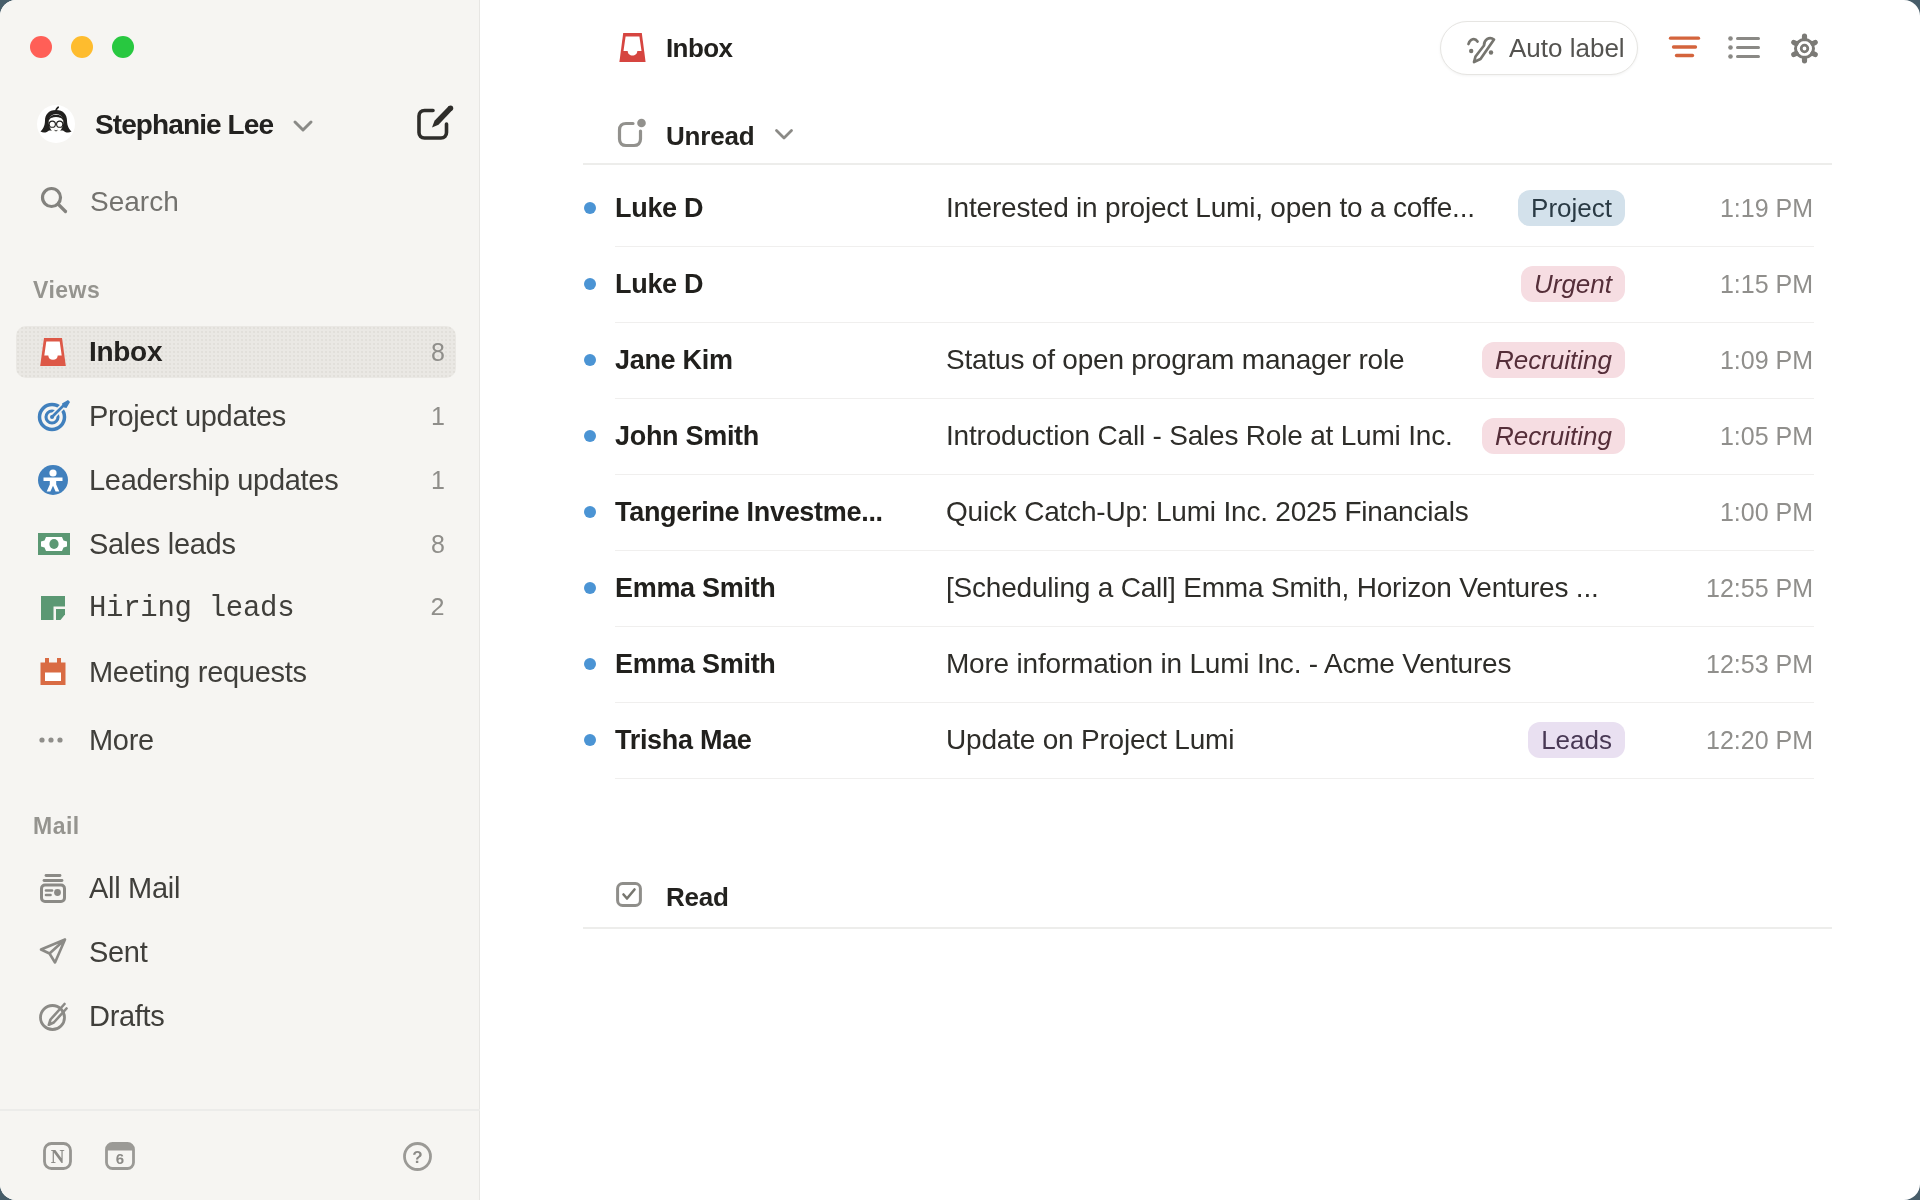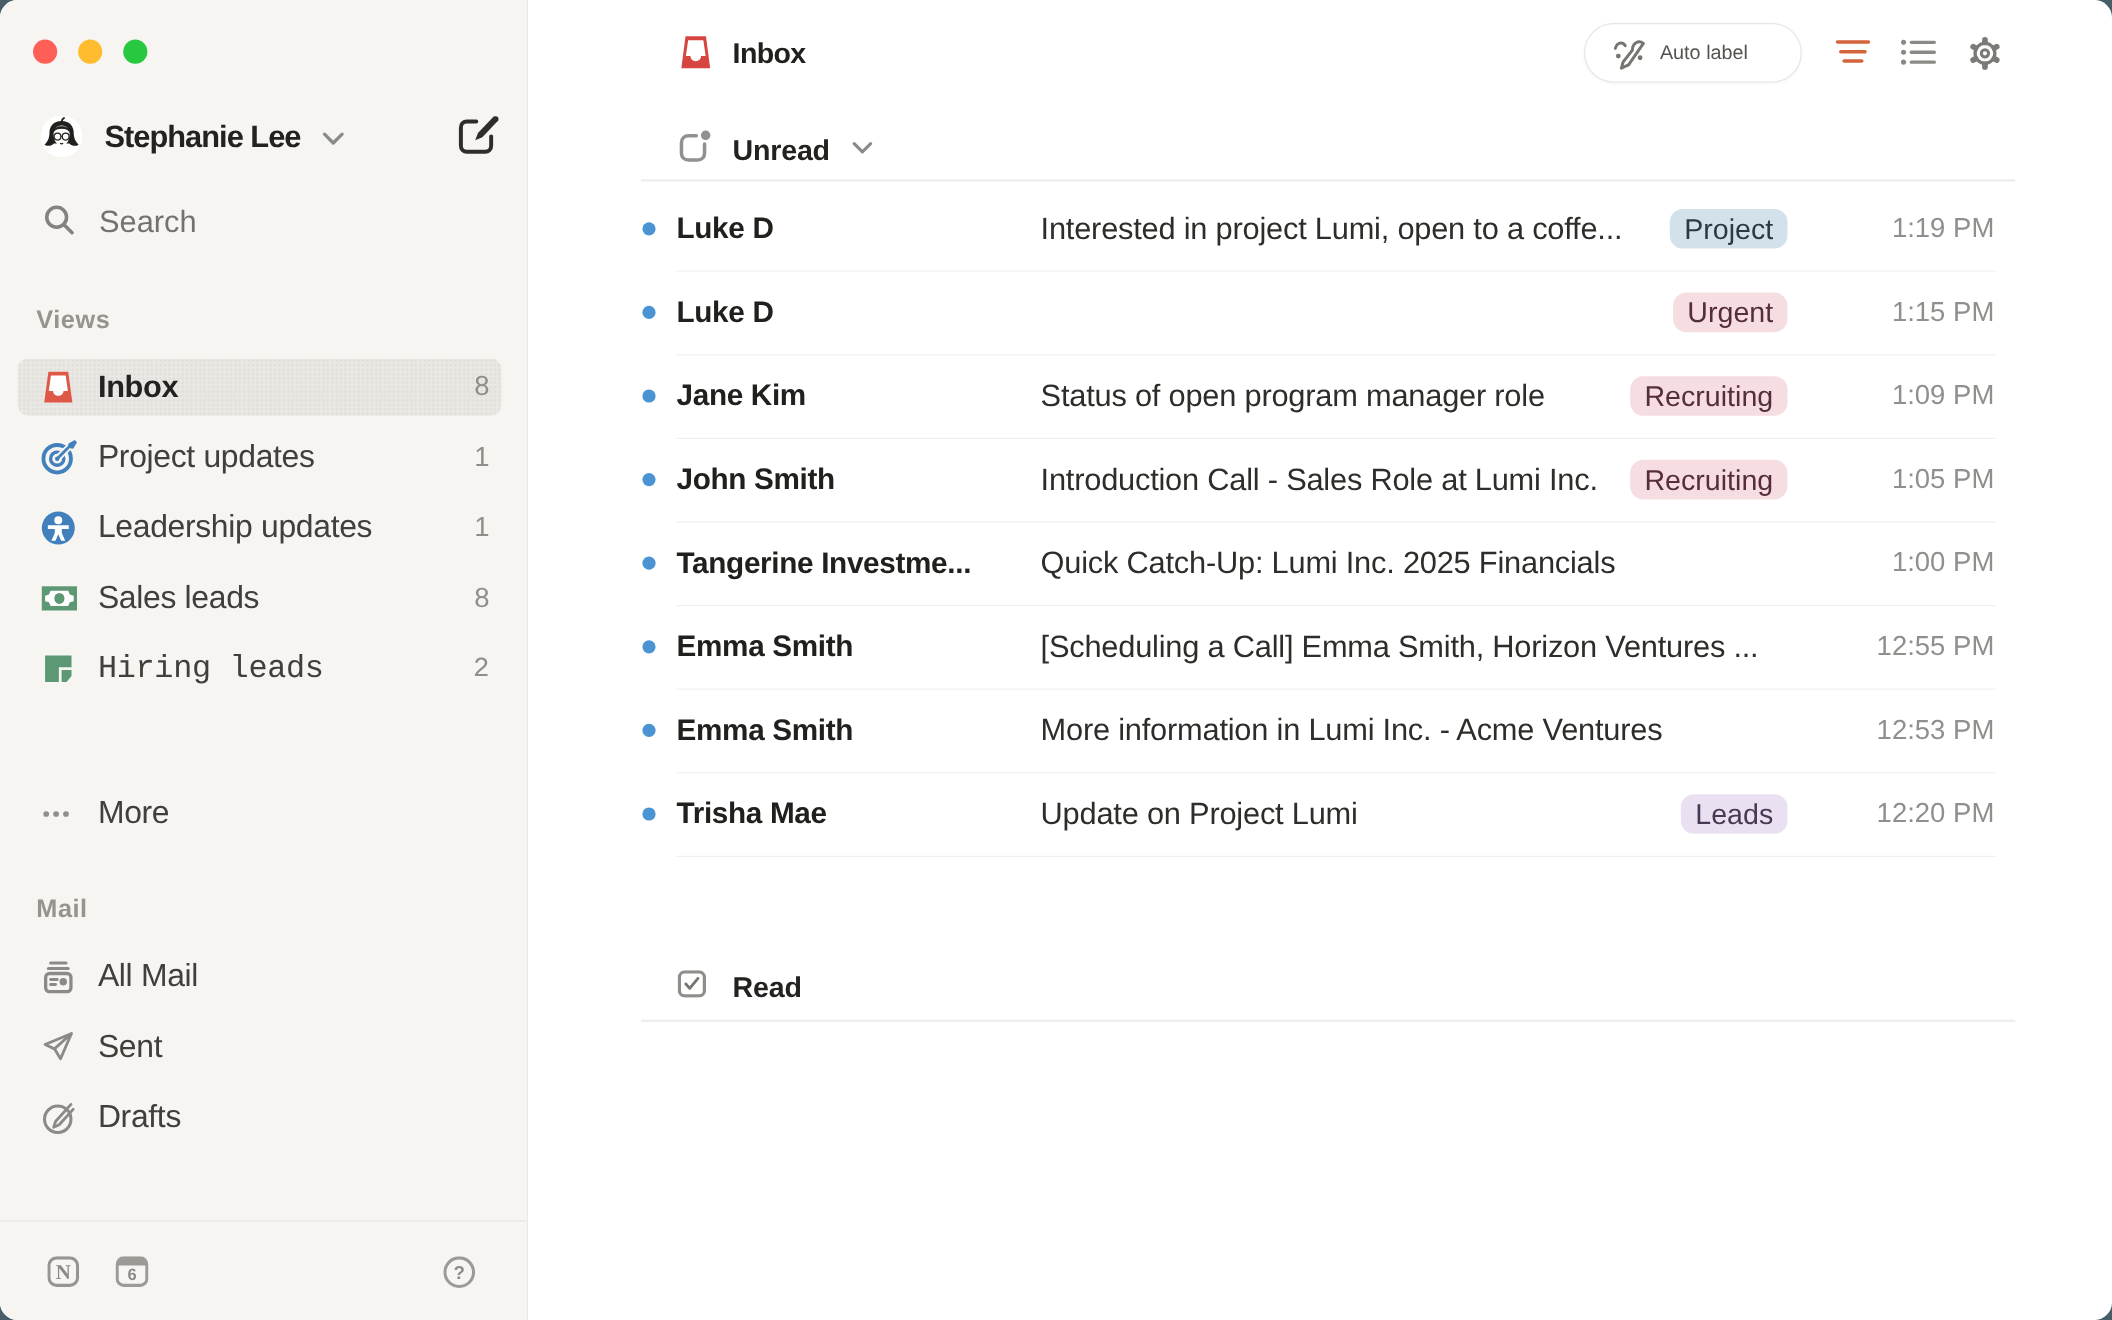--- a/index.html
+++ b/index.html
@@ -21,37 +21,37 @@
   .shead { position:absolute; left:33px; font-size:23px; font-weight:bold; color:#95948f; letter-spacing:0.5px;}
   .selbg { position:absolute; left:16px; width:440px; height:52px; border-radius:10px;
            background:#eae8e4;
            background-image:radial-gradient(circle, rgba(80,75,60,0.055) 1.1px, transparent 1.2px);
            background-size:4px 4px; }
   .hdr-title { position:absolute; left:666px; top:33px; font-size:26px; font-weight:bold; color:#21201d; letter-spacing:-0.6px;}
   .autolabel { position:absolute; left:1440px; top:21px; width:198px; height:54px;
                background:#fff; border:1px solid #e6e5e2; border-radius:27px;
                box-shadow:0 1px 3px rgba(0,0,0,0.05); }
   .autolabel .t { position:absolute; left:68px; top:50%; transform:translateY(-50%);
-                  font-size:18px; color:#545350; }
+                  font-size:26px; color:#545350; }
   .unread-t { position:absolute; left:666px; top:121px; font-size:26px; font-weight:bold; color:#23221f; letter-spacing:-0.2px;}
   .sect-div { position:absolute; left:583px; width:1249px; height:2px; background:#ededeb; }
   .row { position:absolute; left:583px; width:1249px; height:76px; }
   .row .dot { position:absolute; left:1px; top:32px; width:12px; height:12px; border-radius:50%; background:#4b94d4; }
   .row .nm { position:absolute; left:32px; top:50%; transform:translateY(-50%);
              font-size:27px; font-weight:bold; color:#21201d; letter-spacing:-0.3px; }
   .row .sub { position:absolute; left:363px; top:50%; transform:translateY(-50%);
               font-size:28px; color:#2e2d29; letter-spacing:-0.2px; white-space:nowrap; }
   .row .tm { position:absolute; right:19px; top:50%; transform:translateY(-50%);
              font-size:25px; color:#908f8c; }
   .row .sep { position:absolute; left:32px; right:18px; bottom:-1px; height:1.5px; background:#f0efee; }
   .lbl { position:absolute; right:207px; top:50%; transform:translateY(-50%);
          height:36px; line-height:36px; border-radius:12px; padding:0 13px;
          font-size:26px; }
   .lbl-blue   { background:#d3e1eb; color:#2a3a44; }
-  .lbl-pink   { background:#f6dde2; color:#552e39; }
+  .lbl-pink   { background:#f6dde2; color:#552e39;font-style:italic; }
   .lbl-purple { background:#e9e0f1; color:#483854; }
   .read-t { position:absolute; left:666px; top:882px; font-size:26px; font-weight:bold; color:#23221f; letter-spacing:-0.2px;}
 </style>
 </head>
 <body>
 <div class="win">
   <div class="sidebar">
     <div class="tl" style="left:30px; background:#ff5f57;"></div>
     <div class="tl" style="left:71px; background:#febc2e;"></div>
     <div class="tl" style="left:112px; background:#28c840;"></div>
@@ -125,20 +125,29 @@
       <span class="cnt">8</span>
     </div>
     <div class="srow" style="top:582px;font-family:Liberation Mono, monospace;">
       <svg class="ic" width="32" height="32" viewBox="0 0 32 32">
         <path d="M4,4 L28,4 L28,14.5 L16.5,14.5 L16.5,28 L4,28 Z" fill="#5b9873"></path>
         <path d="M19,17 L28,17 L28,22.5 L23.5,28 L19,28 Z" fill="#5b9873"></path>
       </svg>
       <span class="txt">Hiring leads</span>
       <span class="cnt">2</span>
     </div>
+    <div class="srow" style="top:646px;">
+      <svg class="ic" width="32" height="32" viewBox="0 0 32 32">
+        <rect x="8" y="2" width="4" height="7" fill="#d96b43"></rect>
+        <rect x="20" y="2" width="4" height="7" fill="#d96b43"></rect>
+        <path d="M3.5,6.5 L28.5,6.5 L28.5,29 L3.5,29 Z" fill="#d96b43"></path>
+        <rect x="8" y="16.5" width="16" height="8.5" fill="#fff"></rect>
+      </svg>
+      <span class="txt">Meeting requests</span>
+    </div>
     <div class="srow" style="top:714px;">
       <svg class="ic" width="32" height="32" viewBox="0 0 32 32">
         <circle cx="5" cy="16" r="2.6" fill="#8f8e8a"></circle>
         <circle cx="14" cy="16" r="2.6" fill="#8f8e8a"></circle>
         <circle cx="23" cy="16" r="2.6" fill="#8f8e8a"></circle>
       </svg>
       <span class="txt">More</span>
     </div>
 
     <div class="shead" style="top:813px;">Mail</div>

